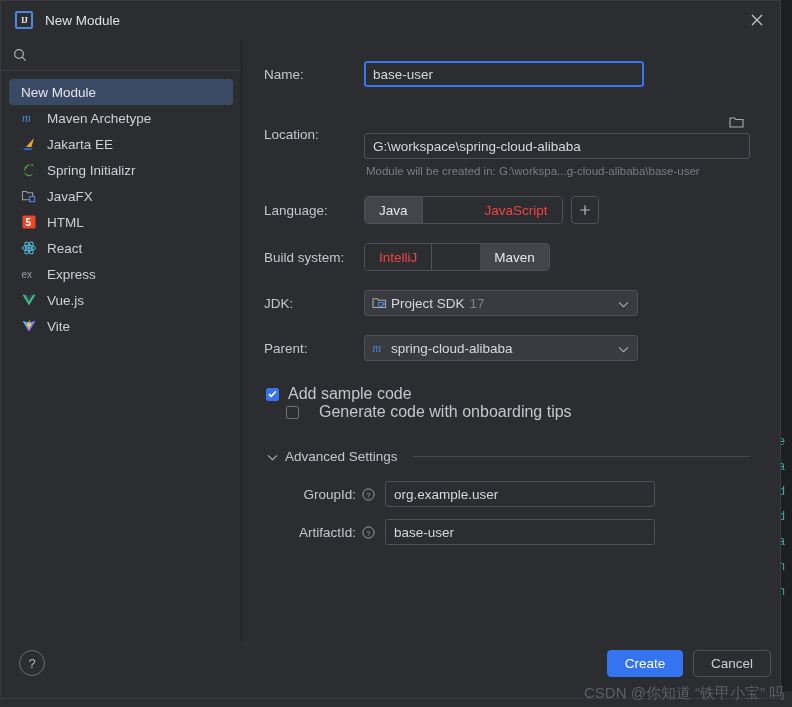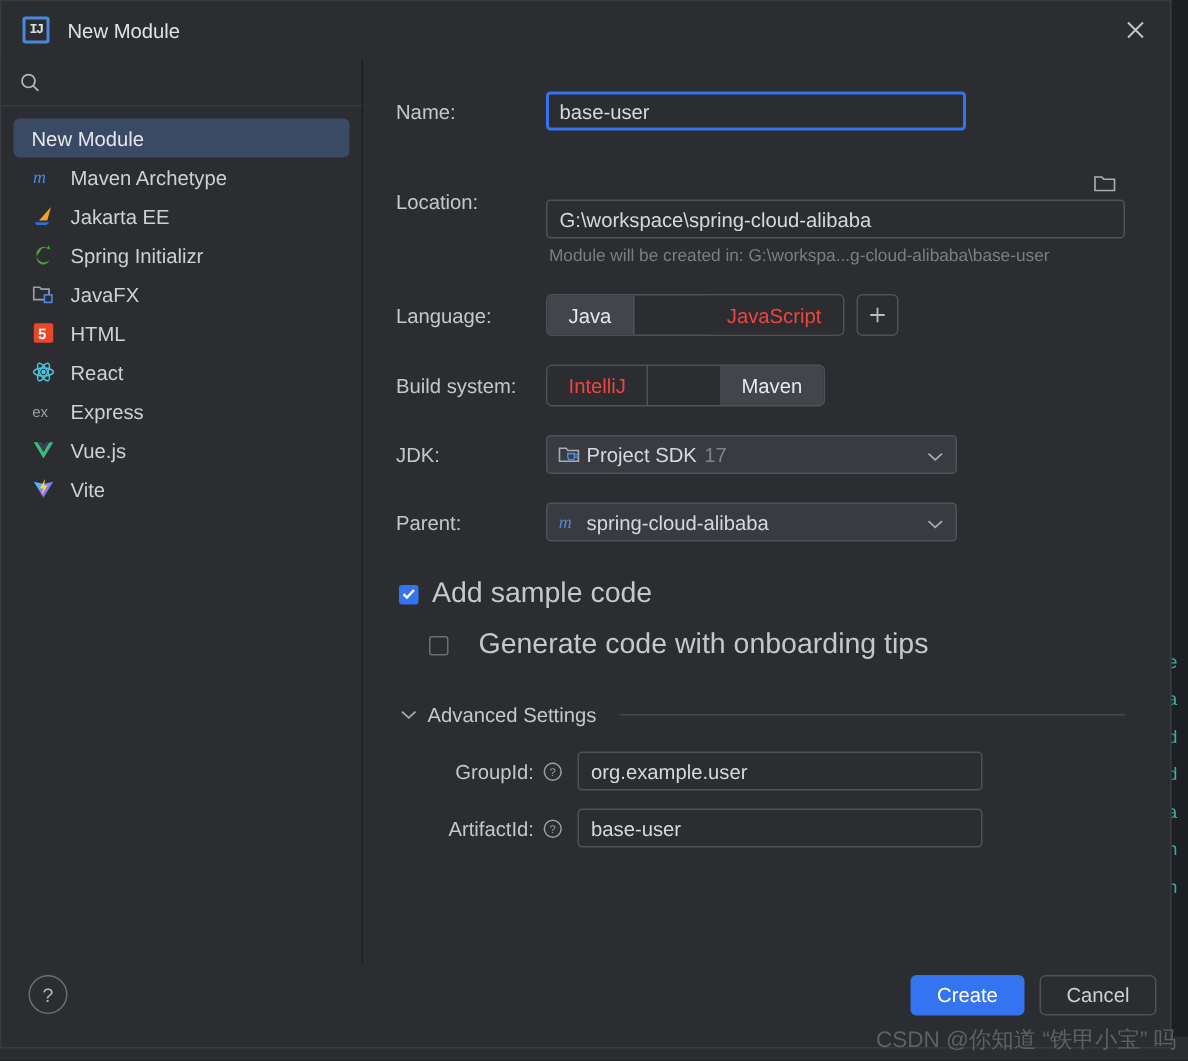--- a/index.html
+++ b/index.html
@@ -42,21 +42,21 @@
     height:38px;flex:0 0 38px;background:#2b2d30;
     display:flex;align-items:center;padding:0 0 0 14px;
     position:relative;
   }
   .app-icon{width:18px;height:18px;flex:0 0 18px;position:relative;margin-right:12px;}
   .app-icon .sq{
     position:absolute;inset:0;border:2px solid #4a88e0;border-radius:2px;background:#2b2d30;
   }
   .app-icon .ij{
     position:absolute;inset:0;display:flex;align-items:center;justify-content:center;
-    color:#dfe1e5;font-size:9px;font-weight:bold;font-family:Liberation Mono, monospace;
+    color:#dfe1e5;font-size:9px;font-weight:bold;font-family:Liberation Serif, serif;
     letter-spacing:-1px;
   }
   .title-text{color:#dfe1e5;font-size:13.5px;}
   .close-btn{
     position:absolute;right:0;top:0;width:46px;height:38px;
     display:flex;align-items:center;justify-content:center;cursor:default;
   }
   .close-btn svg{display:block;}
 
   .body-row{flex:1 1 auto;display:flex;min-height:0;}
@@ -147,21 +147,21 @@
   .combo .ci{width:16px;height:16px;flex:0 0 16px;display:flex;align-items:center;justify-content:center;margin-right:4px;}
   .combo .ctext{color:#d6d8dd;font-size:13.5px;white-space:nowrap;}
   .combo .cdim{color:#7f838a;font-size:13.5px;margin-left:5px;}
   .combo .carr{position:absolute;right:8px;top:0;height:26px;display:flex;align-items:center;}
 
   
   .cbrow{display:flex;align-items:center;gap:9px;cursor:default;}
   .cbox{width:13px;height:13px;flex:0 0 13px;border:1px solid #6b6f76;border-radius:2px;background:#2b2d30;
         display:flex;align-items:center;justify-content:center;box-sizing:border-box;}
   .cbox.checked{background:#3574f0;border-color:#3574f0;}
-  .cblabel{color:#c4c7cc;font-size:19px;}
+  .cblabel{color:#c4c7cc;font-size:16px;}
 
   
   .adv-head{display:flex;align-items:center;gap:7px;cursor:default;}
   .adv-title{color:#c4c7cc;font-size:13.5px;white-space:nowrap;}
   .adv-line{flex:1;height:1px;background:#46484d;margin-left:8px;}
 
   .advrow{display:flex;align-items:center;}
   .advlabel{color:#c4c7cc;font-size:13.5px;text-align:right;white-space:nowrap;}
   .help-ic{margin-left:6px;display:flex;align-items:center;cursor:default;}
   .advfield{width:270px;margin-left:10px;}
@@ -424,21 +424,21 @@
 
         <div class="cbrow" style="margin-top:24px;margin-left:2px;">
           <span class="cbox checked">
             <svg width="9" height="8" viewBox="0 0 9 8">
               <path d="M1 4.1 L3.3 6.4 L8 1.3" fill="none" stroke="#ffffff" stroke-width="1.6"></path>
             </svg>
           </span>
           <span class="cblabel">Add sample code</span>
         </div>
 
-        <div class="cbrow" style="margin-top:12px;margin-left:22px;gap:20px;">
+        <div class="cbrow" style="margin-left:22px;gap:20px;">
           <span class="cbox"></span>
           <span class="cblabel">Generate code with onboarding tips</span>
         </div>
 
         <div class="adv-head" style="margin-top:26px;margin-left:3px;">
           <span>
             <svg width="11" height="7" viewBox="0 0 11 7">
               <path d="M1 1.4 L5.5 5.6 L10 1.4" fill="none" stroke="#a9acb2" stroke-width="1.15"></path>
             </svg>
           </span>

